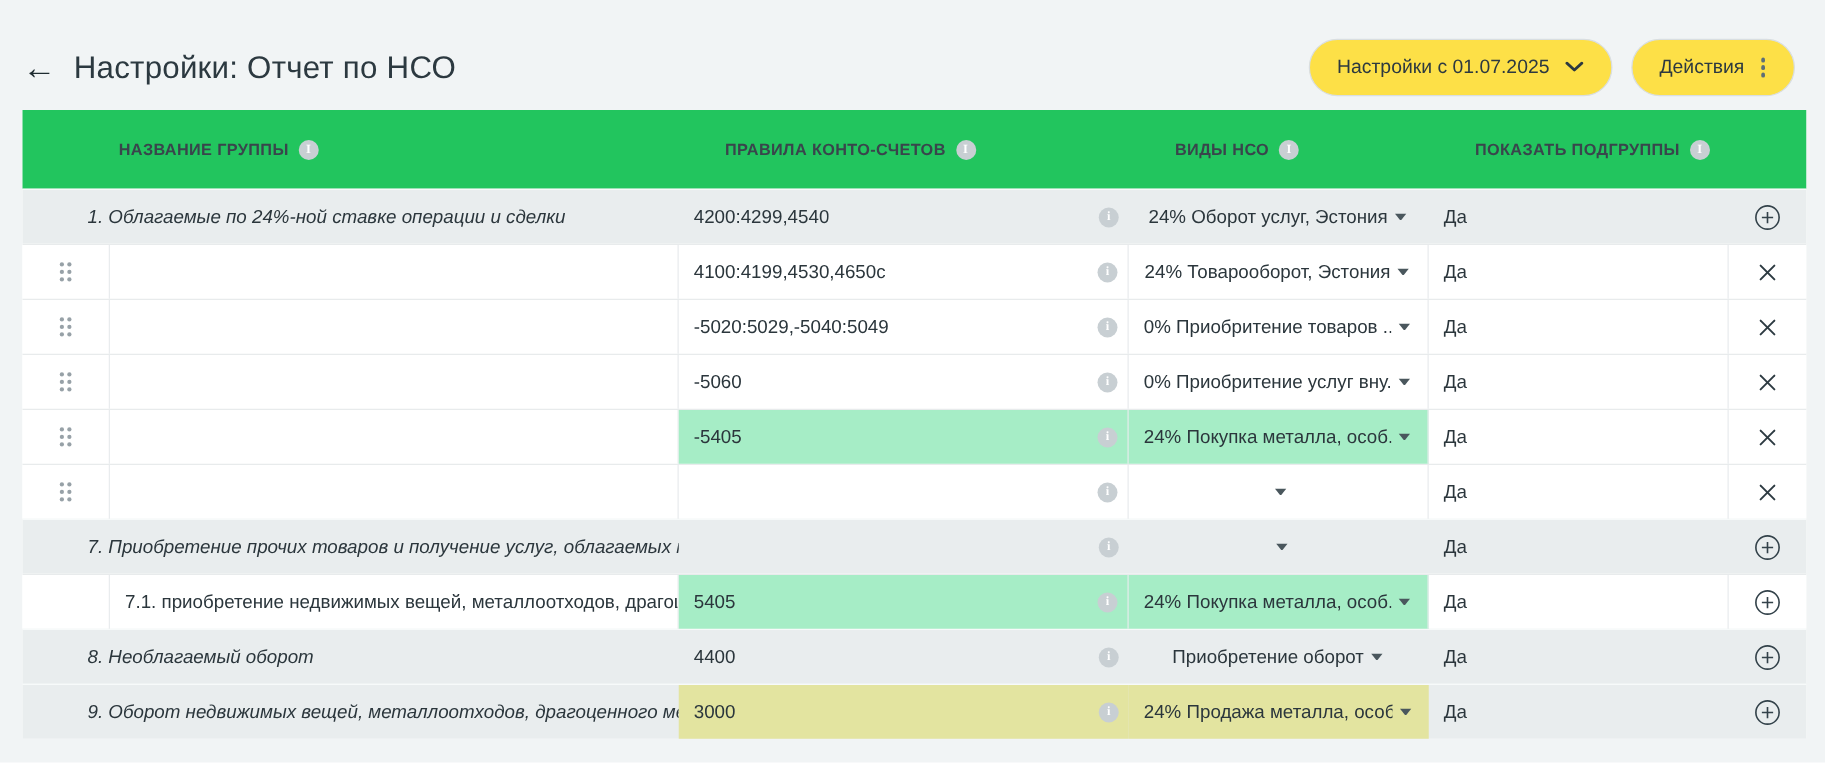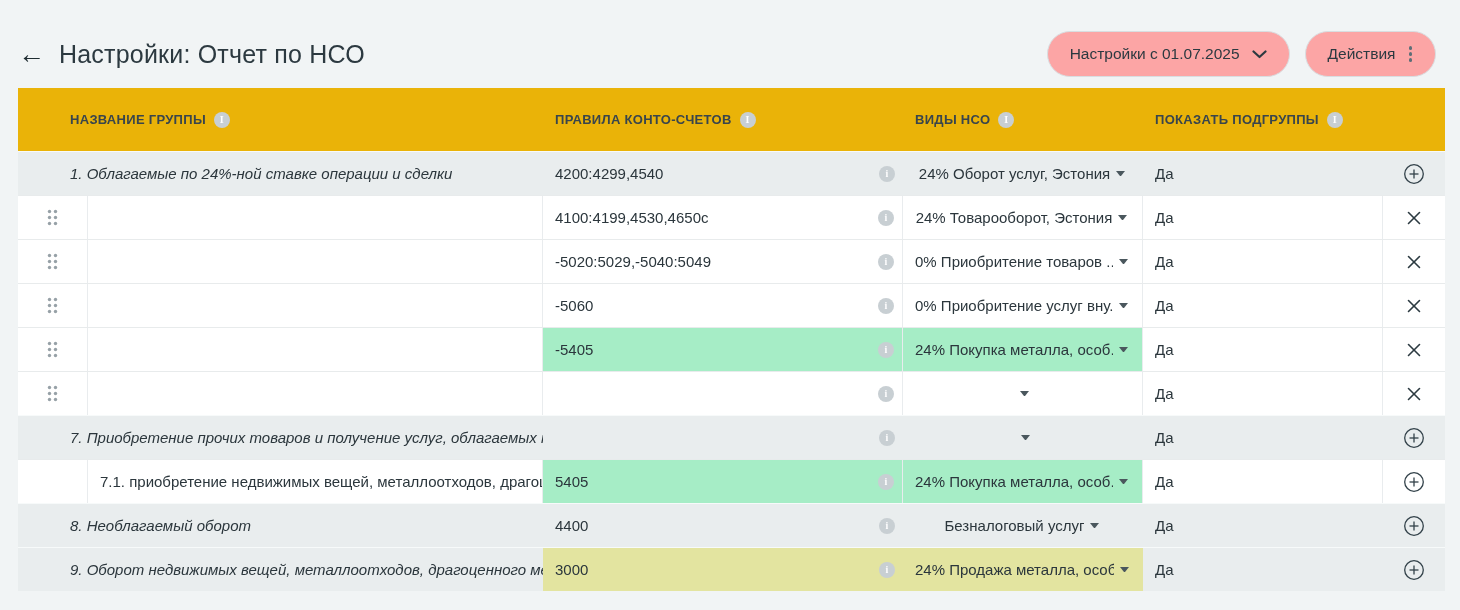--- a/index.html
+++ b/index.html
@@ -29,37 +29,37 @@
     margin-right:14px;font-weight:400;
   }
   .page-title{
     font-size:25px;font-weight:400;color:var(--text-strong);
     letter-spacing:.2px;
   }
   .topbar-right{margin-left:auto;display:flex;gap:15px;align-items:center;}
   .pill-btn{
     display:flex;align-items:center;gap:12px;
     height:46px;padding:0 22px;
-    background:#fca5a5;border:1px solid #d9dee1;border-radius:23px;
+    background:#fde047;border:1px solid #d9dee1;border-radius:23px;
     font-size:15.5px;color:var(--text-strong);cursor:pointer;
     font-family:inherit;
   }
   .chev{display:inline-block;}
   .kebab{display:flex;flex-direction:column;gap:2.5px;padding:2px 1px;}
   .kebab span{width:3.5px;height:3.5px;border-radius:50%;background:#5d6e77;}
   
   .table{
     margin-left:18px;width:1427px;background:#fff;
   }
   .hdr,.row{
     display:grid;
     grid-template-columns:70px 455px 360px 240px 240px 62px;
     align-items:center;
   }
-  .hdr{height:63px;background:#eab308;}
+  .hdr{height:63px;background:#22c55e;padding-left:25px;}
   .hdr .hcell{
     display:flex;align-items:center;gap:8px;
     font-size:13px;font-weight:bold;color:#39454c;
     letter-spacing:.3px;text-transform:uppercase;
     padding-left:12px;white-space:nowrap;overflow:hidden;
   }
   .hdr .hcell.first{grid-column:1 / 3;padding-left:52px;}
   .row{height:44px;border-top:1px solid var(--border);background:#fff;}
   .row.group{background:var(--group-row-bg);border-top-color:#f7fafa;}
   .cell{
@@ -434,21 +434,21 @@
   <div class="row group act-add">
 
     <div class="cell cell-name">
           <span class="name-text">8. Необлагаемый оборот</span>
         </div>
     <div class="cell cell-konto">
       <span class="konto-text">4400</span>
       <span class="info-icon">i</span>
     </div>
     <div class="cell cell-vat">
-      <span class="vat-text">Безналоговый услуг</span>
+      <span class="vat-text">Приобретение оборот</span>
       <span class="caret"></span>
     </div>
     <div class="cell cell-da">
           <span>Да</span>
         </div>
     <div class="cell cell-action">
       <span class="icon-btn icon-plus">
         <svg width="22" height="22" viewBox="0 0 22 22">
           <circle cx="11" cy="11" r="9.3" fill="none" stroke="#33424a" stroke-width="1.3"></circle>
           <line x1="11" y1="6.5" x2="11" y2="15.5" stroke="#33424a" stroke-width="1.3"></line>

